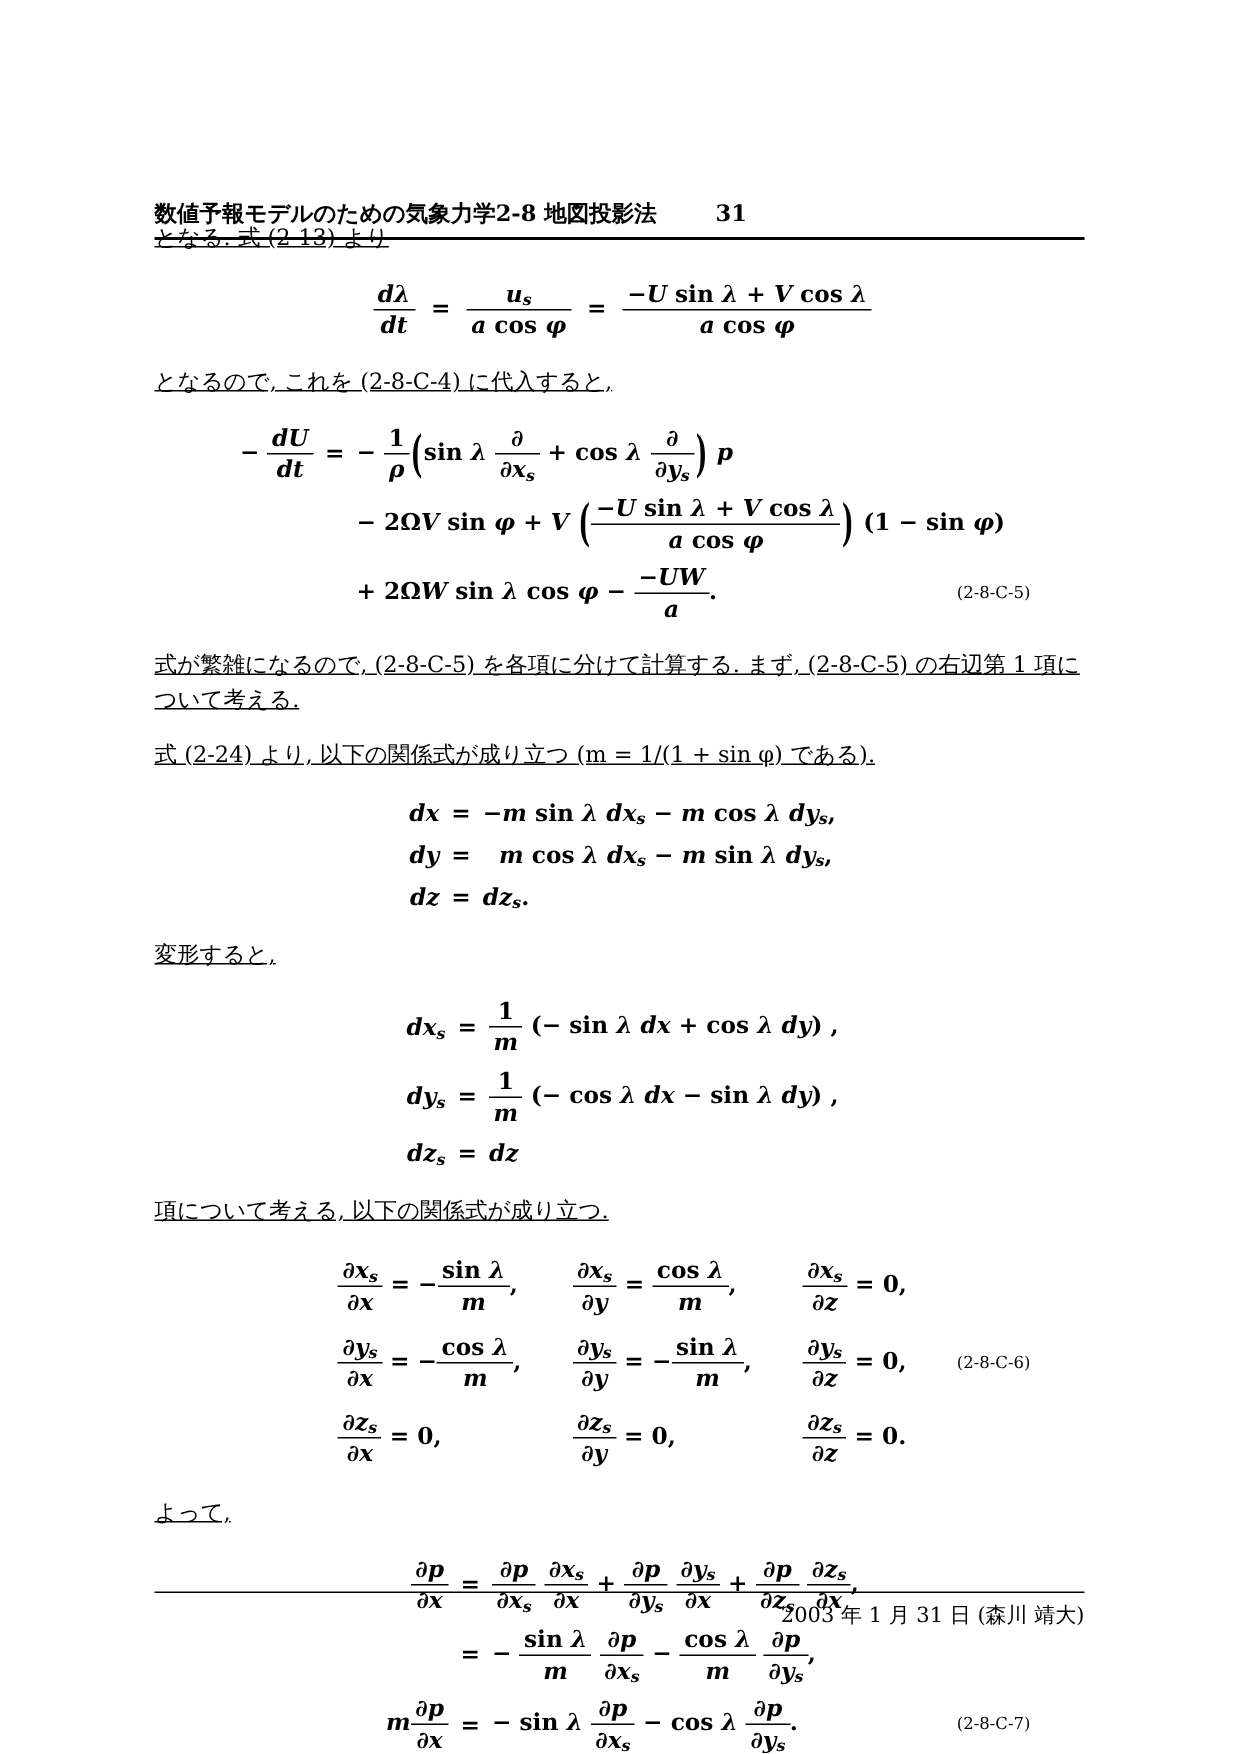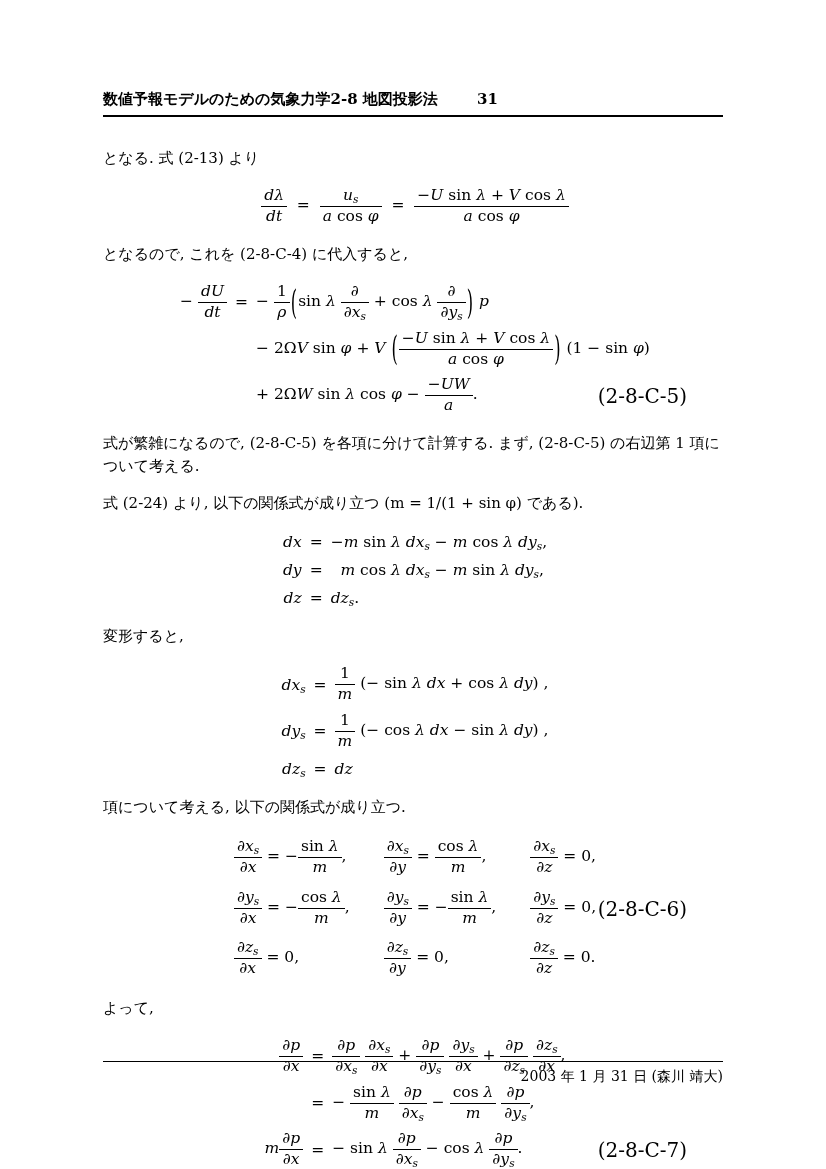--- a/index.html
+++ b/index.html
@@ -4,44 +4,44 @@
 <style>
   html,body{margin:0;padding:0;background:#ffffff;}
   .page{position:relative;width:826px;height:1169px;background:#fff;color:#000;
         font-family:"DejaVu Serif",serif;overflow:hidden;}
 
   
   .pagehead{position:absolute;top:90px;left:103px;width:620px;
             display:flex;align-items:baseline;
             border-bottom:2px solid #000;padding-bottom:6px;
             font-weight:bold;font-size:15px;}
-  .headright{white-space:nowrap;}
+  .headright{white-space:nowrap;margin-top:43px;}
   .pagenum{margin-left:34px;}
 
   
   .pagefoot{position:absolute;top:1061px;left:103px;width:620px;
             border-top:1px solid #000;padding-top:6px;text-align:right;
             font-size:14px;}
 
   
   .content{position:absolute;top:134px;left:103px;width:624px;
            font-size:15px;line-height:1.55;}
-  .content p{margin:13px 0;}
+  .content p{margin:13px 0;text-decoration:underline;}
 
   
   .eq{position:relative;margin:9px 0;font-size:15.5px;white-space:pre;line-height:1.3;}
   .eqtable{display:table;margin:0 auto;}
-  .eqtr{display:table-row;}
+  .eqtr{display:table-row;font-weight:bold;}
   .eqtd{display:table-cell;vertical-align:middle;padding:4px 0;}
   .eqtd.a-r{text-align:right;}
   .eqtd.a-c{text-align:center;padding:4px 8px;}
   .eqtd.a-l{text-align:left;}
   .eqtd.gcell{text-align:left;padding:6px 17px;}
   .eqtag{position:absolute;right:40px;transform:translateY(-50%);
-         font-size:20px;white-space:nowrap;}
+         font-size:11px;white-space:nowrap;}
 
   .mi{font-style:italic;}
   .mr{font-style:normal;}
   sub.msub{font-size:0.68em;line-height:0;vertical-align:-0.25em;}
   .frac{display:inline-block;vertical-align:middle;text-align:center;line-height:1.15;}
   .frac>.num{display:block;border-bottom:1px solid #000;padding:0 3px 1px;}
   .frac>.den{display:block;padding:1px 3px 0;}
   .bigp{display:inline-block;vertical-align:middle;transform:scaleY(2.05);
         font-size:1.05em;padding:0 1px;}
 </style>

